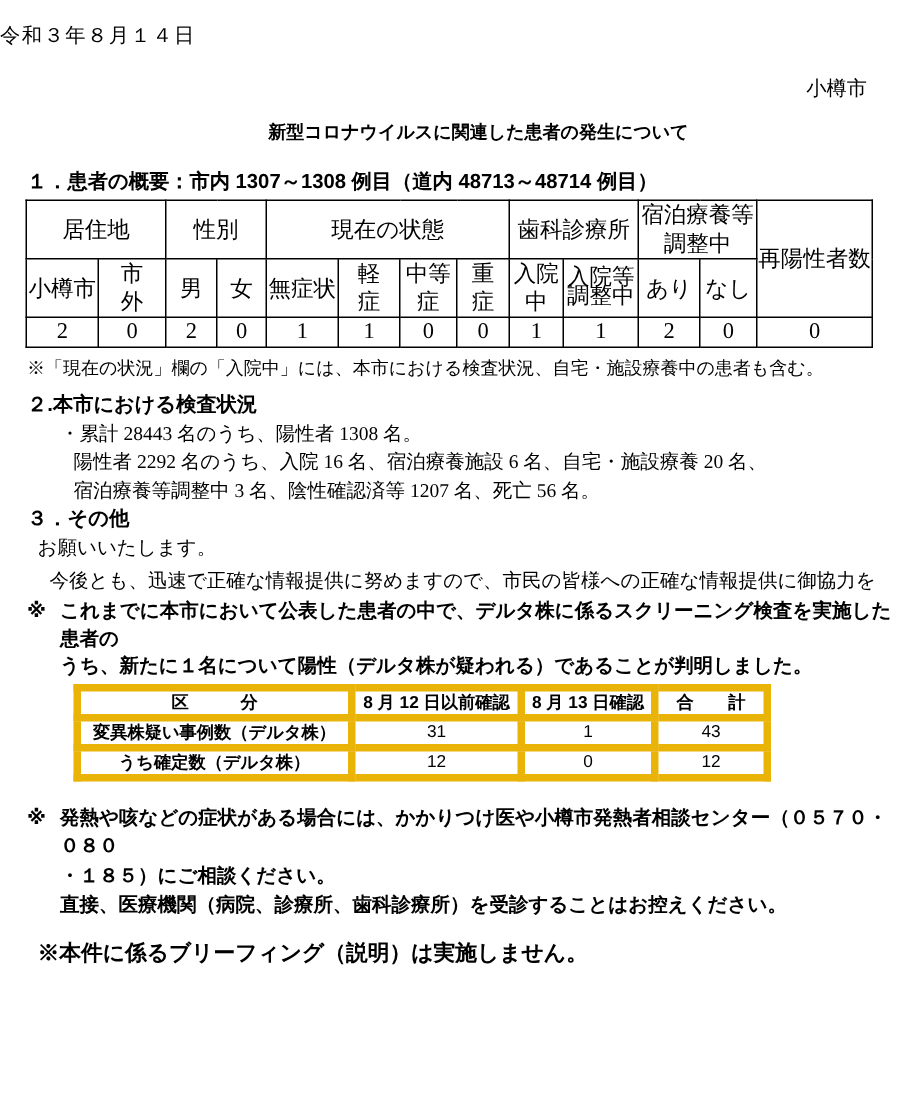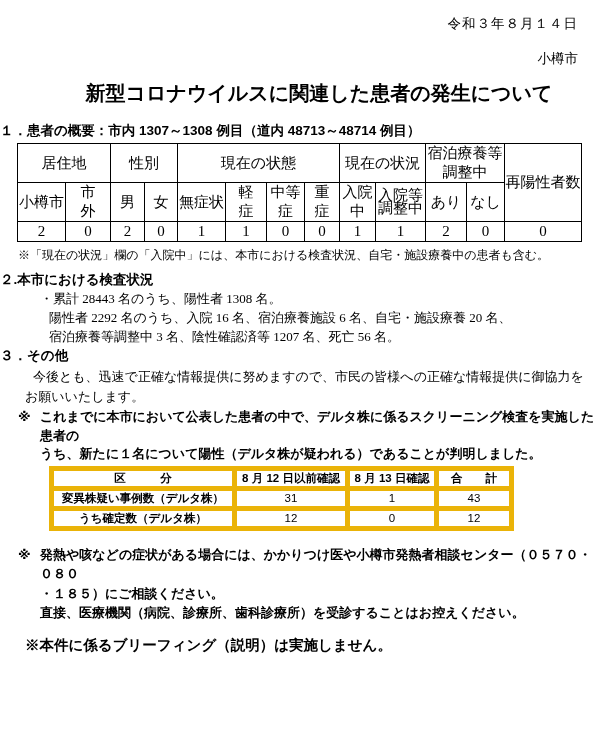--- a/index.html
+++ b/index.html
@@ -3,28 +3,28 @@
 <meta charset="utf-8">
 <style>
   html,body { margin:0; padding:0; }
   body {
     width:600px; height:741px; background:#ffffff; color:#000000;
     font-family:"Liberation Serif","DejaVu Serif",serif;
     font-size:13px; overflow:hidden;
   }
   .sans { font-family:"Liberation Sans","DejaVu Sans",sans-serif; }
 
-  .doc-date   { padding:15px 22px 0 0; text-align:right; font-size:13.5px; letter-spacing:1px; }
+  .doc-date   { padding:15px 22px 0 0; font-size:13.5px; letter-spacing:1px; }
   .doc-issuer { margin-top:17px; padding-right:22px; text-align:right; font-size:13.5px; }
-  .doc-title  { margin:12px 0 0 0; text-align:center; font-size:20px; font-weight:bold;padding-left:38px; }
+  .doc-title  { margin:12px 0 0 0; text-align:center; font-size:12px; font-weight:bold;padding-left:38px; }
 
   .intro { margin:15px 18px 0 33px; line-height:22px; }
   .intro .line { display:block; }
 
-  .h-sec { font-weight:bold; font-size:13.5px; }
+  .h-sec { font-weight:bold; font-size:13.5px; margin-left:18px; }
   .h1 { margin-top:15px; margin-bottom:3px; }
   .h2 { margin-top:7px; }
   .h3 { margin-top:1px; }
 
   table { border-collapse:collapse; table-layout:fixed; }
   td { padding:0; text-align:center; vertical-align:middle; }
 
   .t1 { margin-left:17px; width:564px; font-size:15px; }
   .t1 td { border:1px solid #000; }
   .t1 tr.gh td { height:31px; }
@@ -78,21 +78,21 @@
         <col style="width:50px">
         <col style="width:41px">
         <col style="width:38px">
       <col style="width:77px">
     </colgroup>
     <tbody>
         <tr class="gh">
       <td colspan="2">居住地</td>
       <td colspan="2">性別</td>
       <td colspan="4">現在の状態</td>
-      <td colspan="2">現在の状況</td>
+      <td colspan="2">歯科診療所</td>
       <td colspan="2">宿泊療養等調整中</td>
       <td rowspan="2">再陽性者数</td>
     </tr>
     <tr class="sh">
       <td>小樽市</td>
       <td>市　外</td>
       <td>男</td>
       <td>女</td>
       <td>無症状</td>
       <td>軽　症</td>
@@ -123,22 +123,22 @@
     </table>
 
   <div class="t1-note">※「現在の状況」欄の「入院中」には、本市における検査状況、自宅・施設療養中の患者も含む。</div>
 
   <div class="h-sec h2 sans">２.本市における検査状況</div>
   <div class="s2-line s2-l1">・累計 28443 名のうち、陽性者 1308 名。</div>
   <div class="s2-line s2-l23">陽性者 2292 名のうち、入院 16 名、宿泊療養施設 6 名、自宅・施設療養 20 名、</div>
   <div class="s2-line s2-l23">宿泊療養等調整中 3 名、陰性確認済等 1207 名、死亡 56 名。</div>
 
   <div class="h-sec h3 sans">３．その他</div>
+  <div class="s3-line s3-l2">お願いいたします。</div>
   <div class="s3-line s3-l1">今後とも、迅速で正確な情報提供に努めますので、市民の皆様への正確な情報提供に御協力を</div>
-  <div class="s3-line s3-l2">お願いいたします。</div>
 
   <div class="note-block delta sans">
     <span class="marker">※</span>
     <div>
       <div>これまでに本市において公表した患者の中で、デルタ株に係るスクリーニング検査を実施した患者の</div>
       <div>うち、新たに１名について陽性（デルタ株が疑われる）であることが判明しました。</div>
     </div>
   </div>
 
   <table class="t2 sans">

